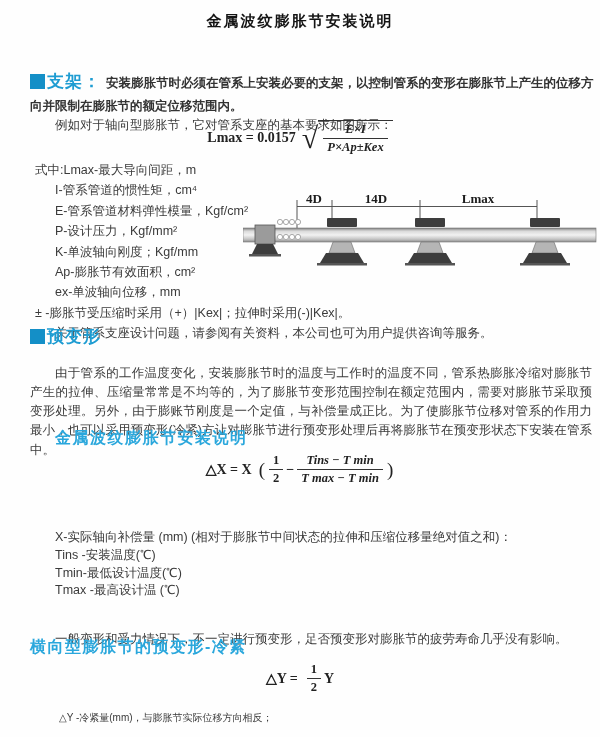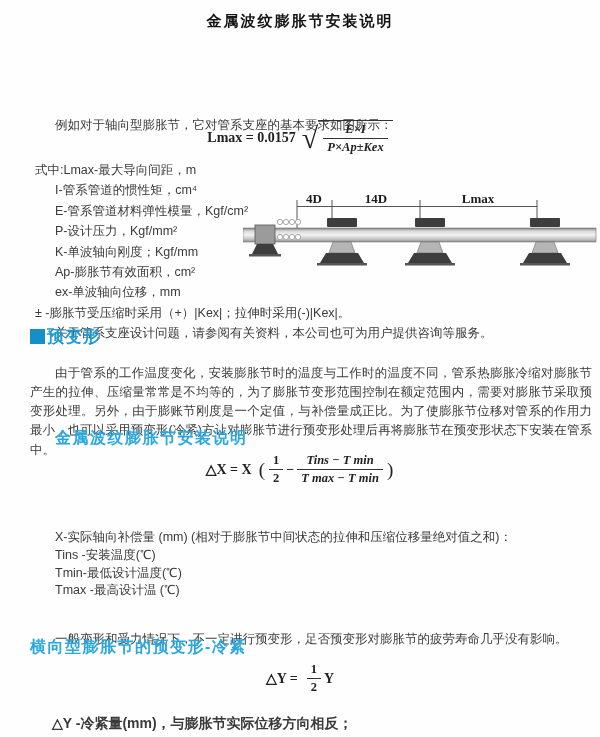--- a/index.html
+++ b/index.html
@@ -52,29 +52,32 @@
   }
   .sub-heading { position:absolute; font-size:16px; font-weight:bold; color:#2aa7dc; letter-spacing:1.5px; }
   .axial-heading { top:428px; left:55px; }
   .axial-explain {
     position:absolute; top:491px; left:30px; width:562px;
     font-size:12.5px; line-height:18.5px; text-align:justify; text-indent:6px;
   }
   .axial-items { position:absolute; top:529px; left:55px; font-size:12.5px; line-height:17.8px; }
   .axial-note { position:absolute; top:618px; left:30px; width:560px; font-size:12.5px; text-indent:2em; }
   .lateral-heading { top:637px; left:30px; }
-  .lateral-note { position:absolute; top:701px; left:52px; font-size:14px;font-weight:bold; }
+  .lateral-note { position:absolute; top:701px; left:59px; font-size:10px; }
 </style>
 </head>
 <body>
 
 <div class="page">
 
   <div class="title">金属波纹膨胀节安装说明</div>
 
+  <p class="sec1-intro">
+    <span class="marker"></span><span class="sec-label">支架：</span><span class="intro-text">安装膨胀节时必须在管系上安装必要的支架，以控制管系的变形在膨胀节上产生的位移方向并限制在膨胀节的额定位移范围内。</span>
+  </p>
   <p class="sec1-example">例如对于轴向型膨胀节，它对管系支座的基本要求如图所示：</p>
 
   <div class="formula formula1">
     <span class="f-lhs">Lmax = 0.0157</span>
     <span class="radical">√</span>
     <span class="radicand">
       <span class="frac it">
         <span class="num">E×I</span>
         <span class="den">P×Ap±Kex</span>
       </span>

